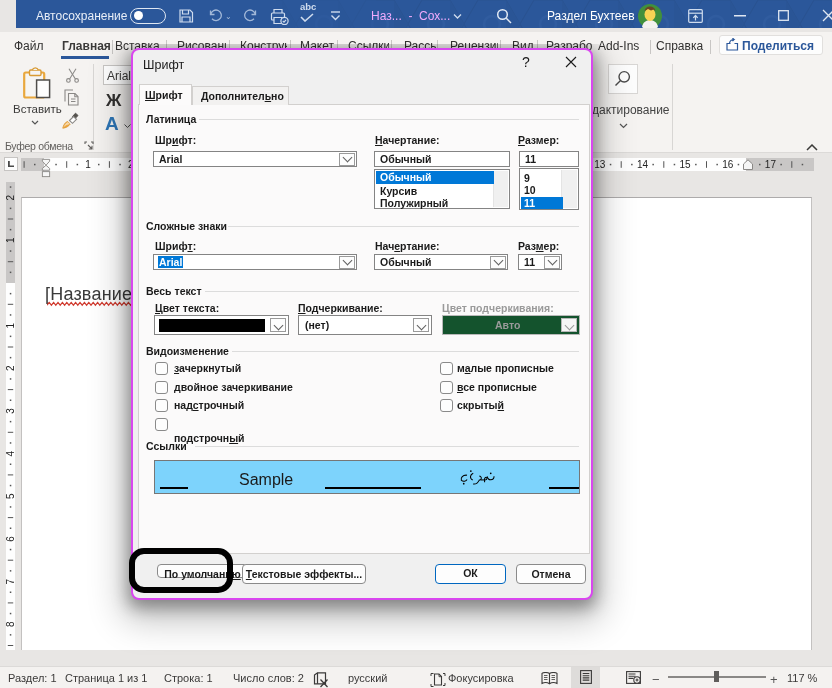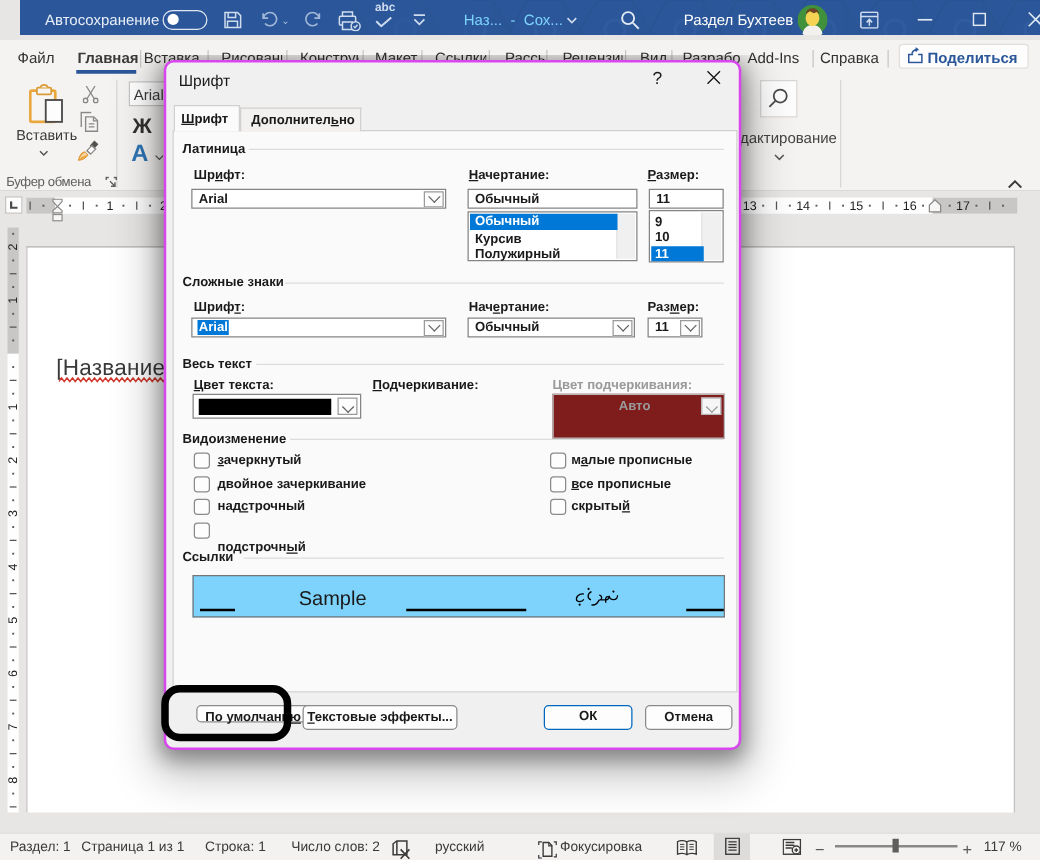--- a/index.html
+++ b/index.html
@@ -79,21 +79,21 @@
 
   <span class="abs" style="left:284px;top:1px;font-size:9.5px;color:#cfdcee;font-weight:bold">abc</span>
   <svg class="abs" style="left:284px;top:13px" width="14" height="9" viewBox="0 0 14 9" fill="none" stroke="#cfdcee" stroke-width="1.6">
     <path d="M1 4 l4 4 L13 1"></path>
   </svg>
 
   <svg class="abs" style="left:314px;top:11px" width="11" height="10" viewBox="0 0 11 10" fill="none" stroke="#cfdcee" stroke-width="1.4">
     <path d="M1 1 h9"></path>
       <path d="M1.5 4.5 l4 4 4-4"></path>
   </svg>
-  <span class="txt abs" style="left:355px;top:9px;color:#7dd3fc">Наз...&nbsp; -&nbsp; Сох...</span>
+  <span class="txt abs" style="left:355px;top:9px;color:#f0abfc">Наз...&nbsp; -&nbsp; Сох...</span>
   <svg class="abs" style="left:437px;top:13px" width="9" height="7" viewBox="0 0 9 7" fill="none" stroke="#cfdcee" stroke-width="1.3">
     <path d="M1 1.5 l3.5 3.5 3.5-3.5"></path>
   </svg>
 
   <svg class="abs" style="left:480px;top:8px" width="16" height="16" viewBox="0 0 16 16" fill="none" stroke="#e3ebf5" stroke-width="1.5">
     <circle cx="6.5" cy="6.5" r="4.8"></circle>
       <path d="M10.3 10.3 L15 15"></path>
   </svg>
   <span class="txt abs" style="left:531px;top:9px;color:#fff">Раздел Бухтеев</span>
 
@@ -473,21 +473,26 @@
   <span class="glab" style="left:13px;top:235px">Весь текст</span>
   <div class="gline" style="left:72px;top:241px;width:374px"></div>
   <span class="glab" style="left:22px;top:252px"><u>Ц</u>вет текста:</span>
   <span class="glab" style="left:165px;top:252px"><u>П</u>одчеркивание:</span>
   <span class="glab" style="left:309px;top:252px;color:#9a9a9a">Цвет подчеркивания:</span>
   <div class="fld" style="left:21px;top:265px;width:135px;height:20px">
     <div class="abs" style="left:4px;top:3px;width:106px;height:12.5px;background:#000"></div>
     <div class="abs" style="right:2px;top:2px;width:16px;height:14px;background:#fdfdfd;border:1px solid #9a9a9a"></div>
     <i class="chev abs" style="right:6.5px;top:6px"></i>
   </div>
-  <div class="fld" style="left:309px;top:265px;width:138px;height:36px;background:#7f1d1d;border-color:#b8b8b8">
+  <div class="fld" style="left:165px;top:265px;width:134px;height:20px">
+    <span class="abs b" style="left:6px;top:3px">(нет)</span>
+    <div class="abs" style="right:2px;top:2px;width:16px;height:14px;background:#fdfdfd;border:1px solid #9a9a9a"></div>
+    <i class="chev abs" style="right:6.5px;top:6px"></i>
+  </div>
+  <div class="fld" style="left:309px;top:265px;width:138px;height:20px;background:#14532d;border-color:#b8b8b8">
     <span class="abs b" style="left:52px;top:3px;color:#9a9a9a">Авто</span>
     <div class="abs" style="right:2px;top:2px;width:16px;height:14px;background:#f6f6f6;border:1px solid #b8b8b8"></div>
     <i class="chev abs" style="right:6.5px;top:6px;border-color:#9a9a9a"></i>
   </div>
 
   <span class="glab" style="left:13px;top:295px">Видоизменение</span>
   <div class="gline" style="left:99px;top:301px;width:347px"></div>
   <div class="cbox" style="left:22px;top:312px"></div>
     <span class="cblab" style="left:41px;top:312px"><u>з</u>ачеркнутый</span>
   <div class="cbox" style="left:22px;top:330.5px"></div>

